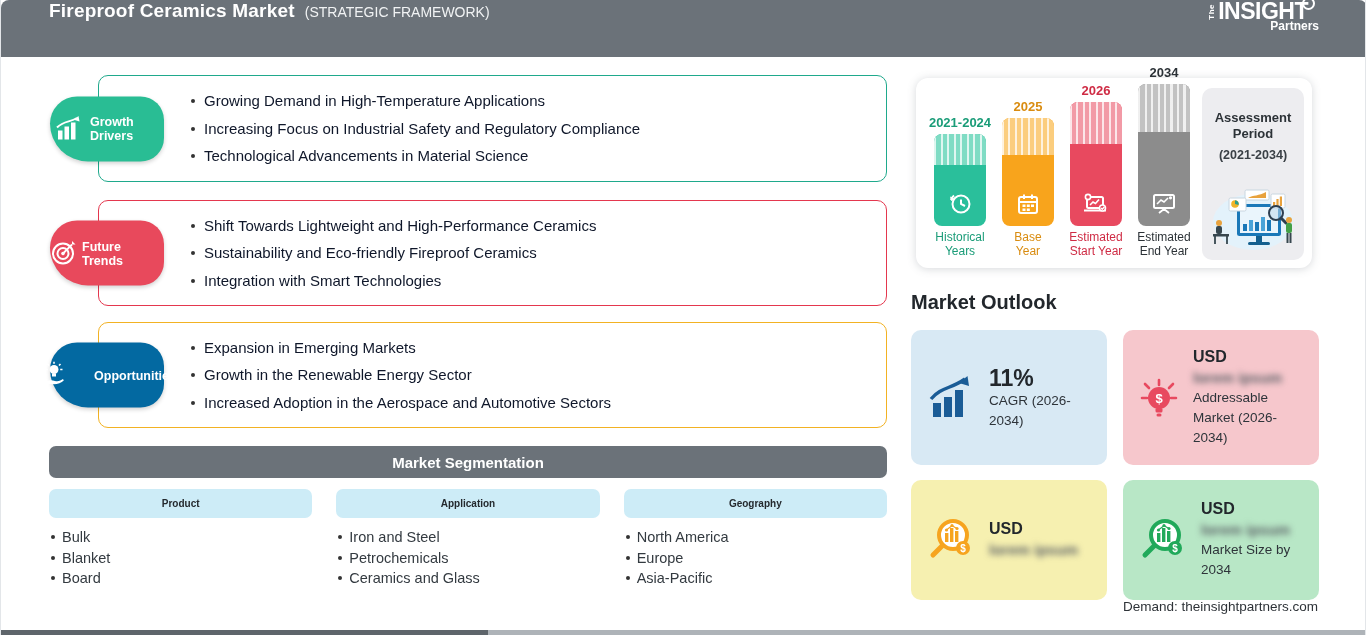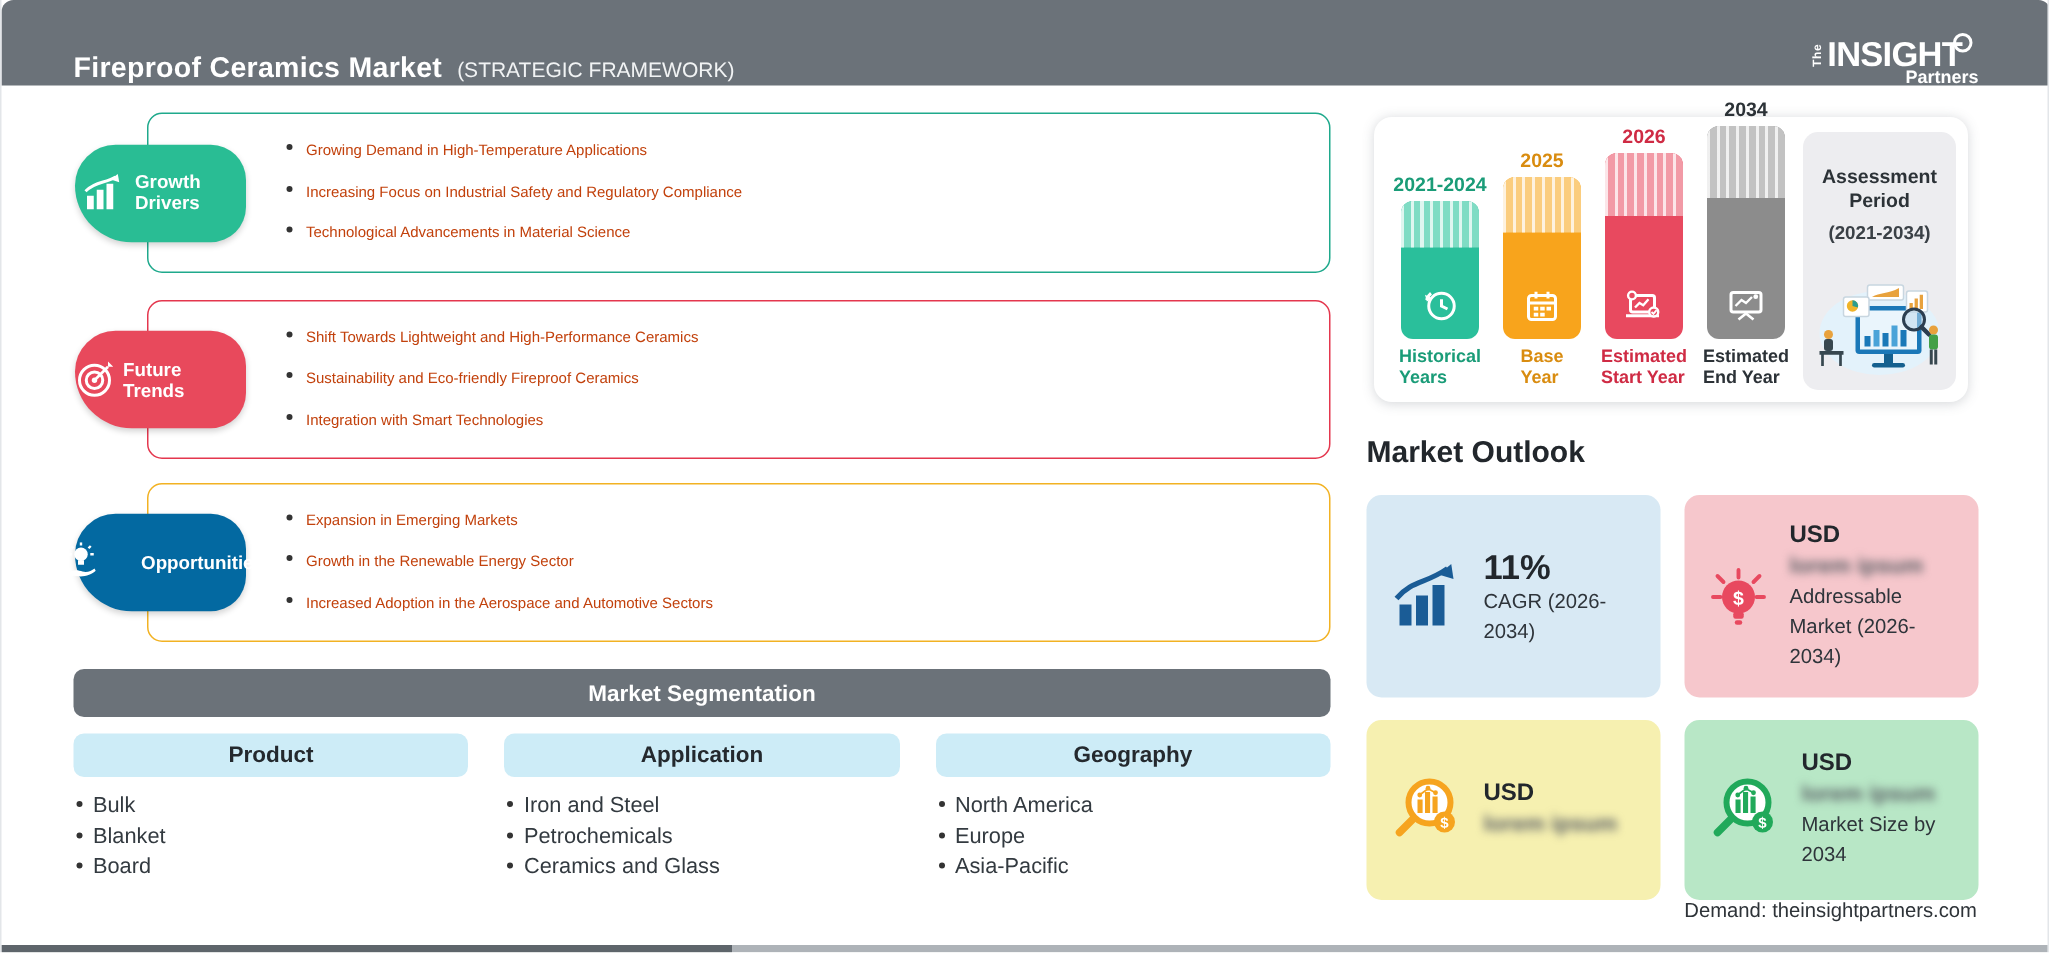--- a/index.html
+++ b/index.html
@@ -3,38 +3,38 @@
 <meta charset="utf-8">
 <style>
   * { margin:0; padding:0; box-sizing:border-box; }
   html,body { width:1366px; height:635px; }
   body { font-family:"Liberation Sans", sans-serif; background:#fff; overflow:hidden; }
   .page { position:relative; width:1366px; height:635px; background:#fff;
           border-left:1px solid #e3e6e9; border-right:1px solid #e3e6e9; overflow:hidden; }
 
   
   .hdr { position:absolute; top:0; left:0; width:1366px; height:57px; background:#6b7279;
-         border-radius:8px 8px 0 0; display:flex; align-items:flex-end; justify-content:space-between;
+         border-radius:8px 8px 0 0; display:flex; align-items:flex-start; justify-content:space-between;
          padding:0 46px 0 48px; }
   .hdr-titles { display:flex; align-items:baseline; gap:10px; }
   .hdr-title { color:#fff; font-size:19px; font-weight:bold; letter-spacing:.2px; }
   .hdr-sub { color:#f1f3f4; font-size:14px; }
   .logo { position:relative; color:#fff; display:flex; flex-direction:column; align-items:flex-end; line-height:1; }
   .logo-row { display:flex; align-items:center; }
   .logo-the { font-size:8px; font-weight:bold; writing-mode:vertical-rl; transform:rotate(180deg);
               letter-spacing:.5px; margin-right:2px; }
   .logo-main { font-size:23px; font-weight:bold; letter-spacing:-.5px; }
   .logo-lens { width:13px; height:13px; border:2.5px solid #fff; border-radius:50%;
                position:relative; top:-8px; left:-6px; }
   .logo-partners { font-size:12px; font-weight:bold; margin-top:-3px; margin-right:2px; }
 
   
   .sec-box { position:absolute; left:97px; width:789px; border-radius:10px; background:#fff; }
   .sec-box .bullets { padding:14px 20px 14px 92px; display:flex; flex-direction:column; justify-content:center; height:100%; }
-  .bullet { font-size:10px; color:#c2410c; line-height:27.5px; display:flex; align-items:baseline; }
+  .bullet { font-size:15px; color:#0f172a; line-height:27.5px; display:flex; align-items:baseline; }
   .dot { width:4px; height:4px; border-radius:50%; background:#333; display:inline-block;
          margin-right:9px; position:relative; top:-3px; flex:0 0 4px; }
   .badge { position:absolute; left:-49px; top:50%; transform:translateY(-50%);
            width:114px; height:65px; display:flex; align-items:center;
            justify-content:center; gap:2px; color:#fff;
            border-radius:30px 26px 26px 42px; box-shadow:0 2px 4px rgba(0,0,0,.18); }
   .badge-label { font-size:12.5px; font-weight:bold; }
   .box-drivers { top:75px; height:107px; border:1.6px solid #1fa98c; }
   .box-trends  { top:200px; height:106px; border:1.6px solid #e4374e; }
   .box-opps    { top:322px; height:106px; border:1.6px solid #f2b223; }
@@ -42,35 +42,35 @@
   .badge-trends  { background:#e8495c; }
   .badge-opps    { background:#0369a1;gap:24px; }
 
   
   .seg-bar { position:absolute; left:48px; top:446px; width:838px; height:32px; background:#6b7279;
              border-radius:7px; color:#fff; font-weight:bold; font-size:15px;
              display:flex; align-items:center; justify-content:center; }
   .seg-cols { position:absolute; left:48px; top:489px; width:838px; display:flex; gap:24px; }
   .seg-col { flex:1; }
   .seg-col-hdr { height:29px; background:#cdecf7; border-radius:7px; display:flex; align-items:center;
-                 justify-content:center; font-size:15px; font-weight:bold; color:#24292e; }
+                 justify-content:center; font-size:10px; font-weight:bold; color:#24292e; }
   .seg-list { padding:9px 2px 0 2px; }
   .seg-item { font-size:14.5px; color:#333a40; line-height:20.5px; display:flex; align-items:baseline; }
   .seg-item .dot { margin-right:7px; top:-3px; }
 
   
   .tl-card { position:absolute; left:915px; top:78px; width:396px; height:190px; background:#fff;
              border-radius:12px; box-shadow:0 1px 8px rgba(90,100,110,.25); display:flex; padding:10px 8px 8px 10px; }
   .tl-bars { flex:1; display:flex; align-items:flex-end; justify-content:space-between; padding:0 6px 34px 2px; position:relative; }
   .tl-col { display:flex; flex-direction:column; align-items:center; width:64px; }
   .tl-year { font-size:13px; font-weight:bold; margin-bottom:4px; white-space:nowrap;margin-top:33px; }
   .tl-bar { width:52px; border-radius:8px; overflow:hidden; display:flex; flex-direction:column; }
   .tl-stripes { height:34%; background-image:repeating-linear-gradient(90deg, rgba(255,255,255,.75) 0 2px, transparent 2px 6.5px); }
   .tl-solid { flex:1; display:flex; align-items:flex-end; justify-content:center; padding-bottom:9px; }
-  .tl-name { position:absolute; top:100%; margin-top:-30px; font-size:12px; font-weight:bold; text-align:left; line-height:14px; }
+  .tl-name { position:absolute; top:100%; margin-top:-30px; font-size:12px; font-weight:normal; text-align:center; line-height:14px; }
   .tl-assess { width:102px; background:#ededf0; border-radius:10px; display:flex; flex-direction:column;
                align-items:center; padding:22px 4px 6px 4px; }
   .tl-assess-t { font-size:13px; font-weight:bold; color:#2c3237; text-align:center; line-height:16px; }
   .tl-assess-p { font-size:12.5px; font-weight:bold; color:#3a4046; margin-top:6px; }
   .tl-illus { margin-top:auto; }
 
   
   .mo-title { position:absolute; left:910px; top:291px; font-size:20px; font-weight:bold; color:#22272c; }
   .mo-card { position:absolute; border-radius:10px; display:flex; align-items:center; padding:14px; gap:12px; }
   .mo-card .txt { display:flex; flex-direction:column; }

